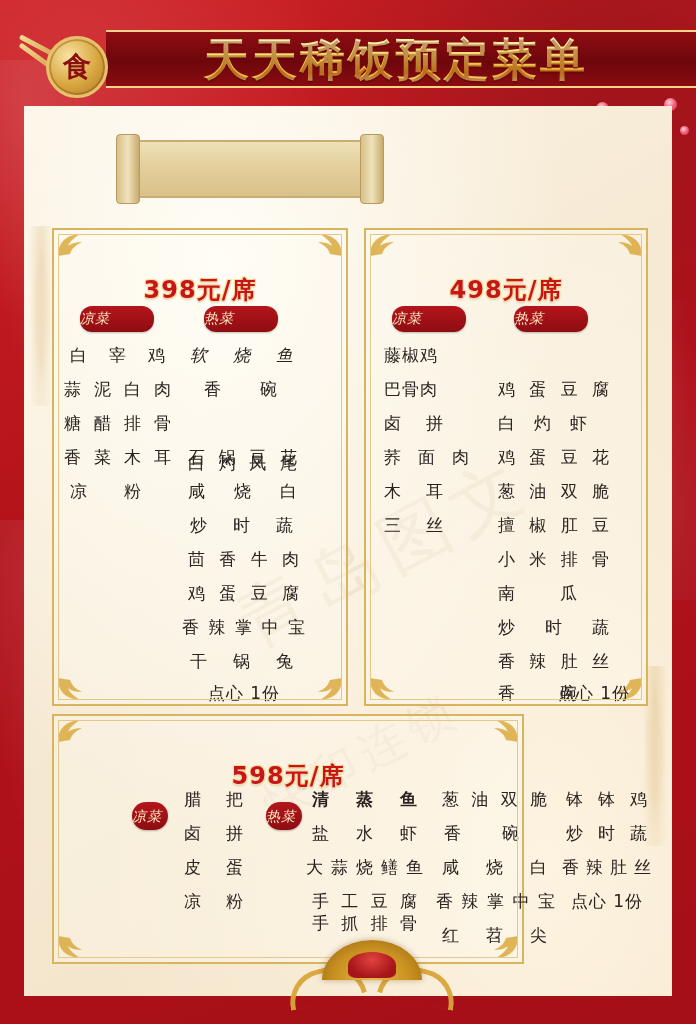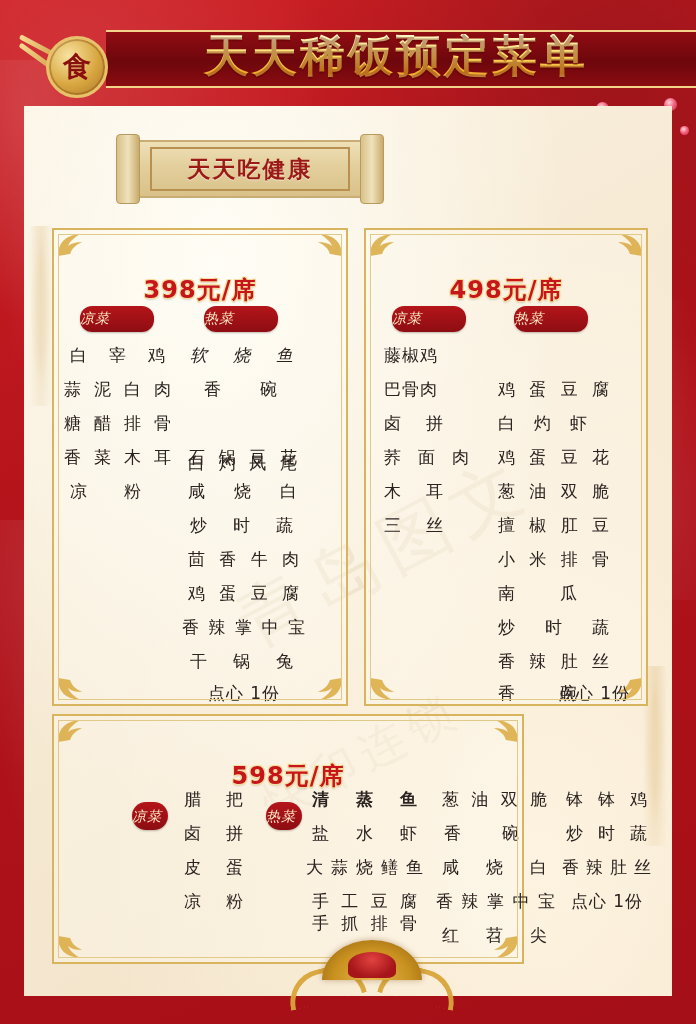--- a/index.html
+++ b/index.html
@@ -54,21 +54,21 @@
     text-align: center;
     font-size: 45px;
     font-weight: 700;
     letter-spacing: 3px;
     color: #ffe27a;
     background: linear-gradient(180deg,#fff7c9 0%, #ffd95e 45%, #f0a92c 75%, #fff2b0 100%);
     -webkit-background-clip: text;
     background-clip: text;
     -webkit-text-fill-color: transparent;
     text-shadow: 0 2px 0 rgba(80,0,0,0.35);
-    font-family: Liberation Mono, monospace;
+    font-family: Liberation Sans, sans-serif;
   }
   
   .seal-wrap { position: absolute; left: 18px; top: 4px; width: 96px; height: 76px; }
   .chopsticks {
     position: absolute; left: 2px; top: 2px; width: 60px; height: 34px;
   }
   .chopstick {
     position: absolute; width: 54px; height: 5px;
     background: linear-gradient(90deg,#f6d98f,#c8913a);
     border-radius: 2px;
@@ -325,23 +325,20 @@
     <div class="watermark">青岛图文</div>
     <div class="watermark2">快印连锁</div>
 
     <div class="panel-vine" style="left:2px; top:120px;"></div>
     <div class="panel-vine" style="right:2px; top:560px;"></div>
 
     <div id="scroll-banner">
       <div class="scroll-body"></div>
       <div class="scroll-roll l"></div>
       <div class="scroll-roll r"></div>
-      <div class="scroll-inner">
-        <span class="scroll-text">天天吃健康</span>
-      </div>
     </div>
 
     <div class="menu-box" id="box-398">
       <div class="corner c-tl">
         <svg width="34" height="26" viewBox="0 0 34 26">
             <path d="M2 24 C2 10 10 3 24 2 C18 6 14 9 12 14 C16 11 20 10 26 10 C20 13 16 16 14 22 Z" fill="#d9a93f" opacity="0.85"></path>
           </svg>
       </div>
       <div class="corner c-tr">
         <svg width="34" height="26" viewBox="0 0 34 26">

